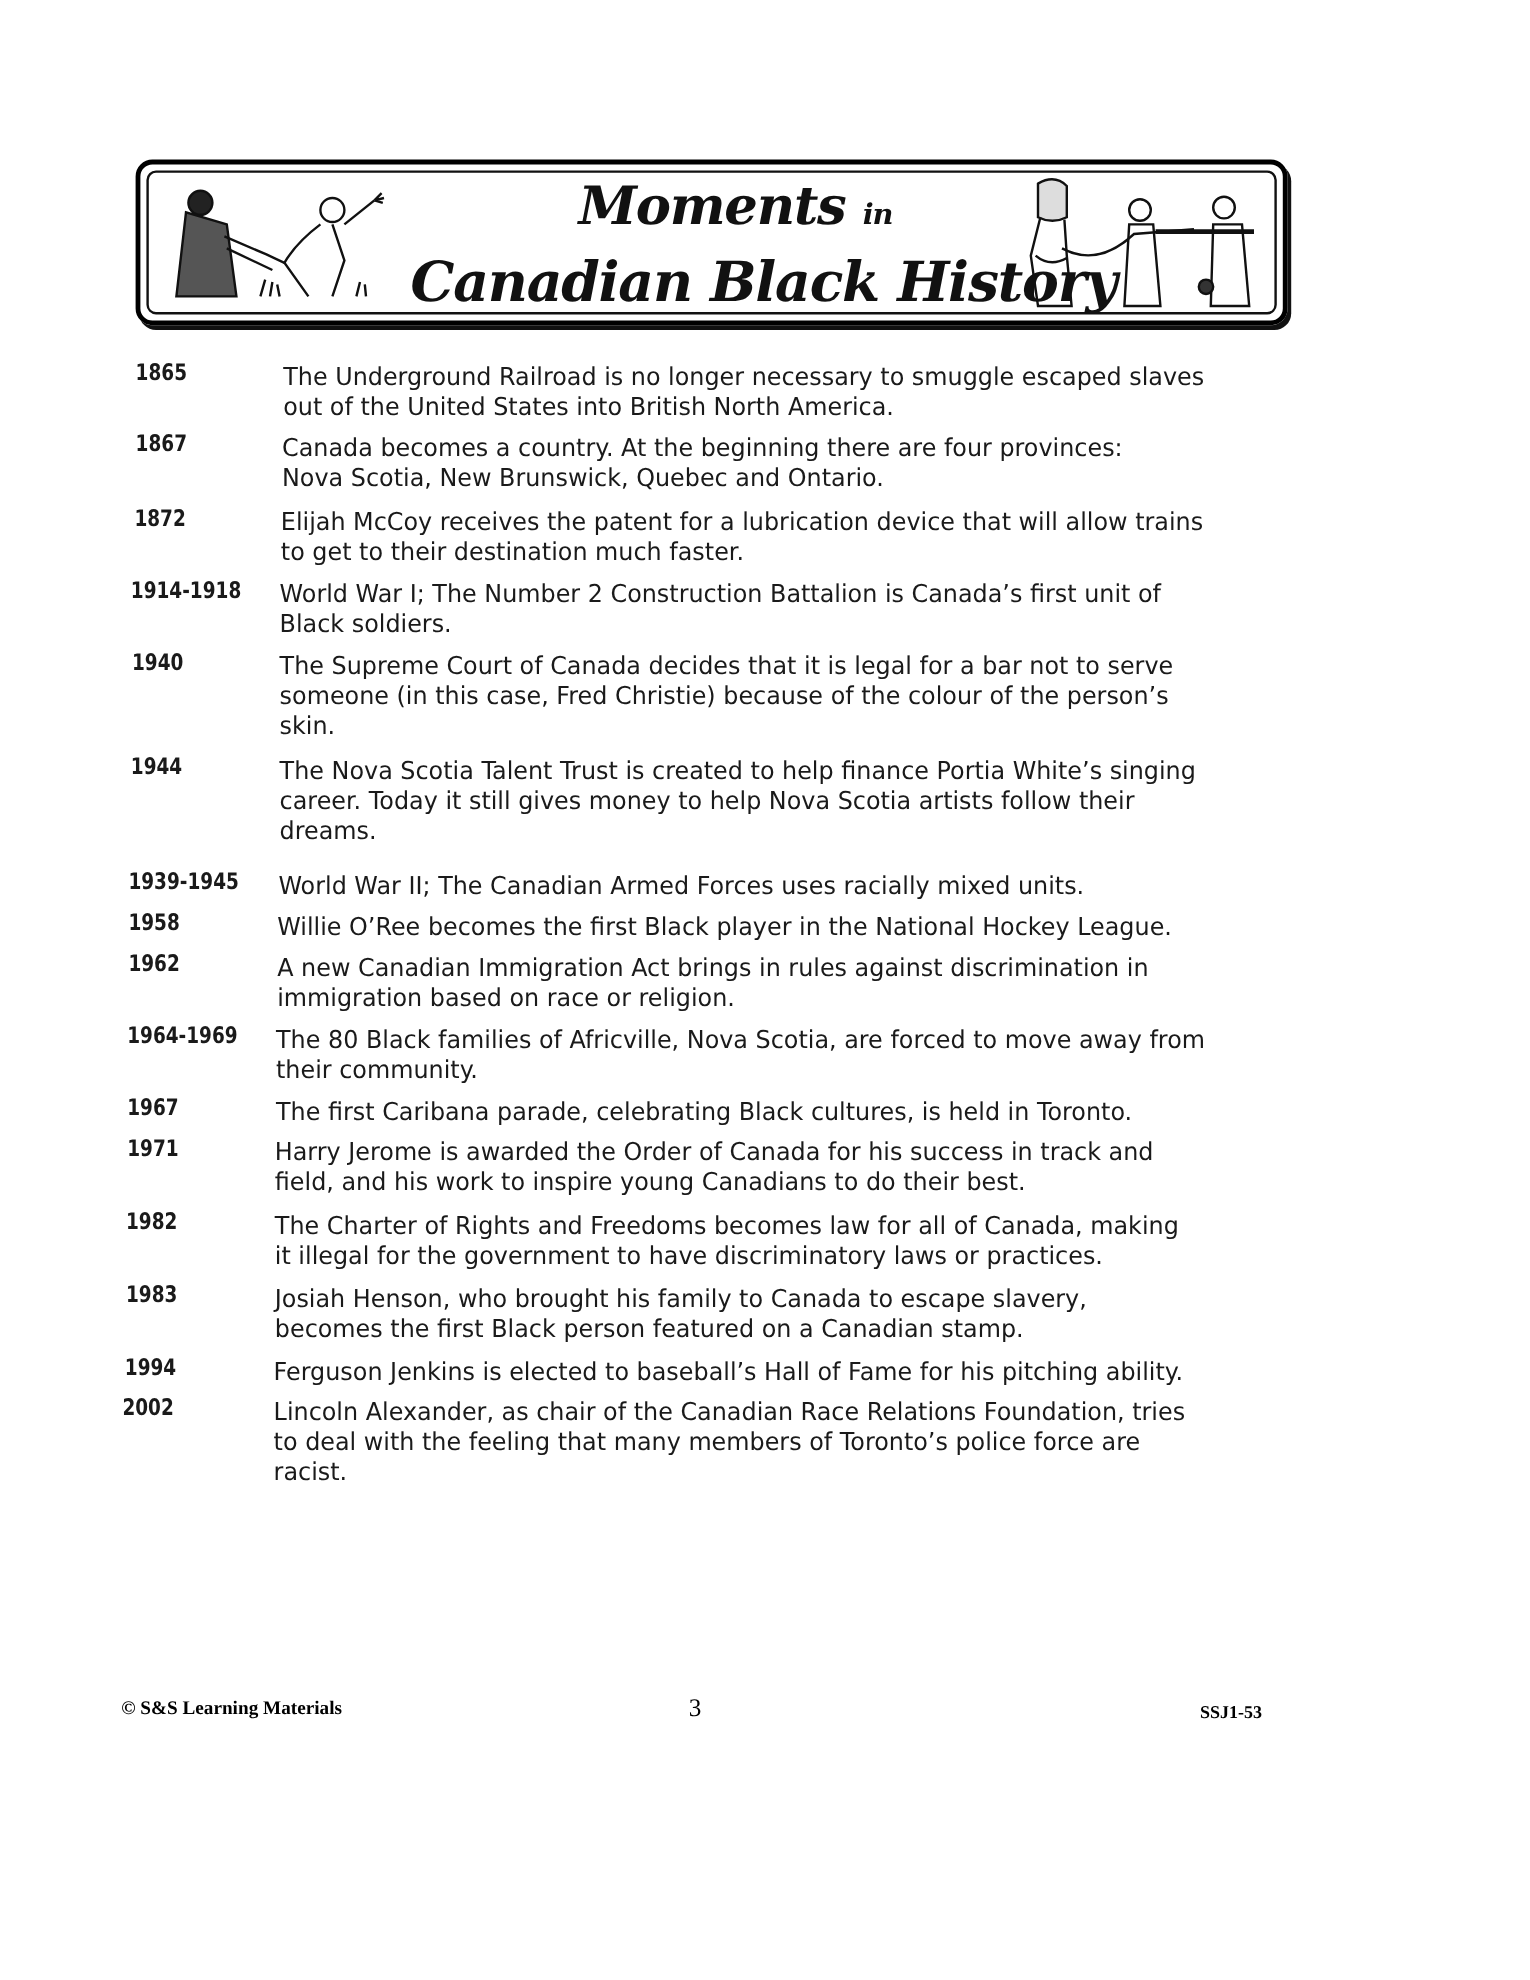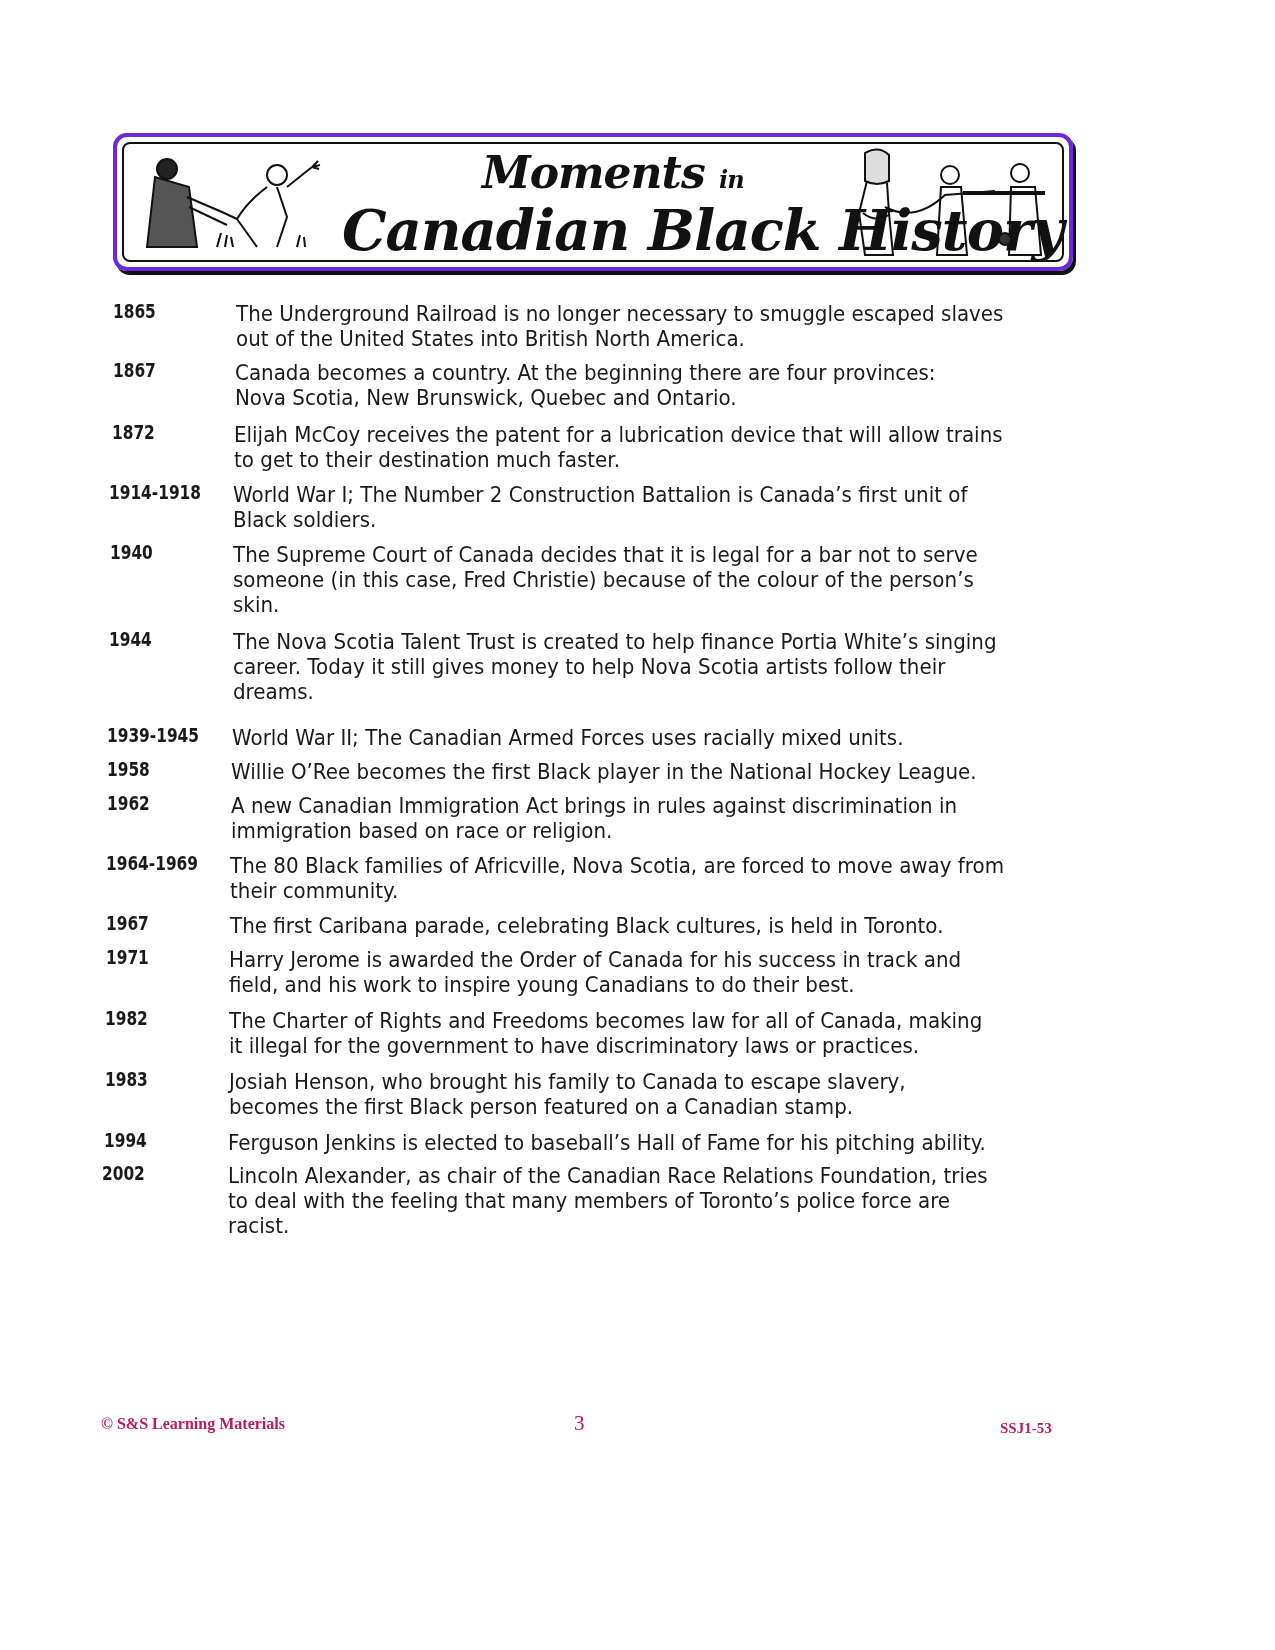--- a/index.html
+++ b/index.html
@@ -1,48 +1,48 @@
 <!DOCTYPE html>
 <html><head>
   <meta charset="utf-8">
   <style>
     html, body { margin: 0; padding: 0; background: #ffffff; }
     body { width: 1275px; height: 1650px; position: relative; overflow: hidden; color: #1a1a1a; font-family: "DejaVu Sans", sans-serif; }
     .banner {
       position: absolute; left: 113px; top: 133px; width: 960px; height: 138px;
-      border: 4px solid #6d28d9; border-radius: 14px; box-sizing: border-box;
+      border: 4px solid #000000; border-radius: 14px; box-sizing: border-box;
       box-shadow: 3px 4px 0 #111;
       text-align: right;
     }
     .banner-inner {
       position: absolute; left: 5px; top: 5px; right: 5px; bottom: 5px;
       border: 2px solid #111; border-radius: 8px;
     }
     .title-line1 {
       position: absolute; left: 365px; top: 10px; font-family: "DejaVu Serif", serif;
       font-style: italic; font-weight: bold; font-size: 44px; letter-spacing: -1px; color: #111;
     }
     .title-line1 .small { font-size: 24px; }
     .title-line2 {
-      position: absolute; left: 225px; top: 60px; font-family: "DejaVu Serif", serif;
-      font-style: italic; font-weight: bold; font-size: 56px; letter-spacing: -1px; color: #111; white-space: nowrap;
+      position: absolute; left: 225px; top: 71px; font-family: "DejaVu Serif", serif;
+      font-style: italic; font-weight: bold; font-size: 46px; letter-spacing: -1px; color: #111; white-space: nowrap;
     }
     .illus-left { position: absolute; left: 10px; top: 10px; width: 210px; height: 110px; }
     .illus-right { position: absolute; right: 14px; top: 6px; width: 210px; height: 118px; }
     .timeline { position: absolute; left: 0; top: 0; width: 1275px; }
     .entry { position: absolute; left: 0; width: 1275px; }
     .year {
       position: absolute; font-family: "DejaVu Sans Condensed", "DejaVu Sans", sans-serif;
       font-weight: bold; font-size: 19px; color: #1a1a1a; white-space: nowrap; transform: scaleX(0.9); transform-origin: left;
     }
     .desc {
       position: absolute; font-family: "DejaVu Sans", sans-serif; font-size: 20.5px; line-height: 25px;
       color: #1a1a1a; width: 840px; transform: scaleX(0.97); transform-origin: left;
     }
-    .footer { position: absolute; top: 1415px; font-family: "Liberation Serif", serif; color: #be185d; }
+    .footer { position: absolute; top: 1415px; font-family: "Liberation Serif", serif; color: #000000; }
     .footer-left { left: 101px; font-weight: bold; font-size: 16px; }
     .footer-center { left: 574px; font-size: 21px; top: 1411px; }
     .footer-right { left: 1000px; font-weight: bold; font-size: 15px; top: 1420px; }
   </style>
 </head>
 <body>
 
 <div class="banner">
   <div class="banner-inner"></div>
 

